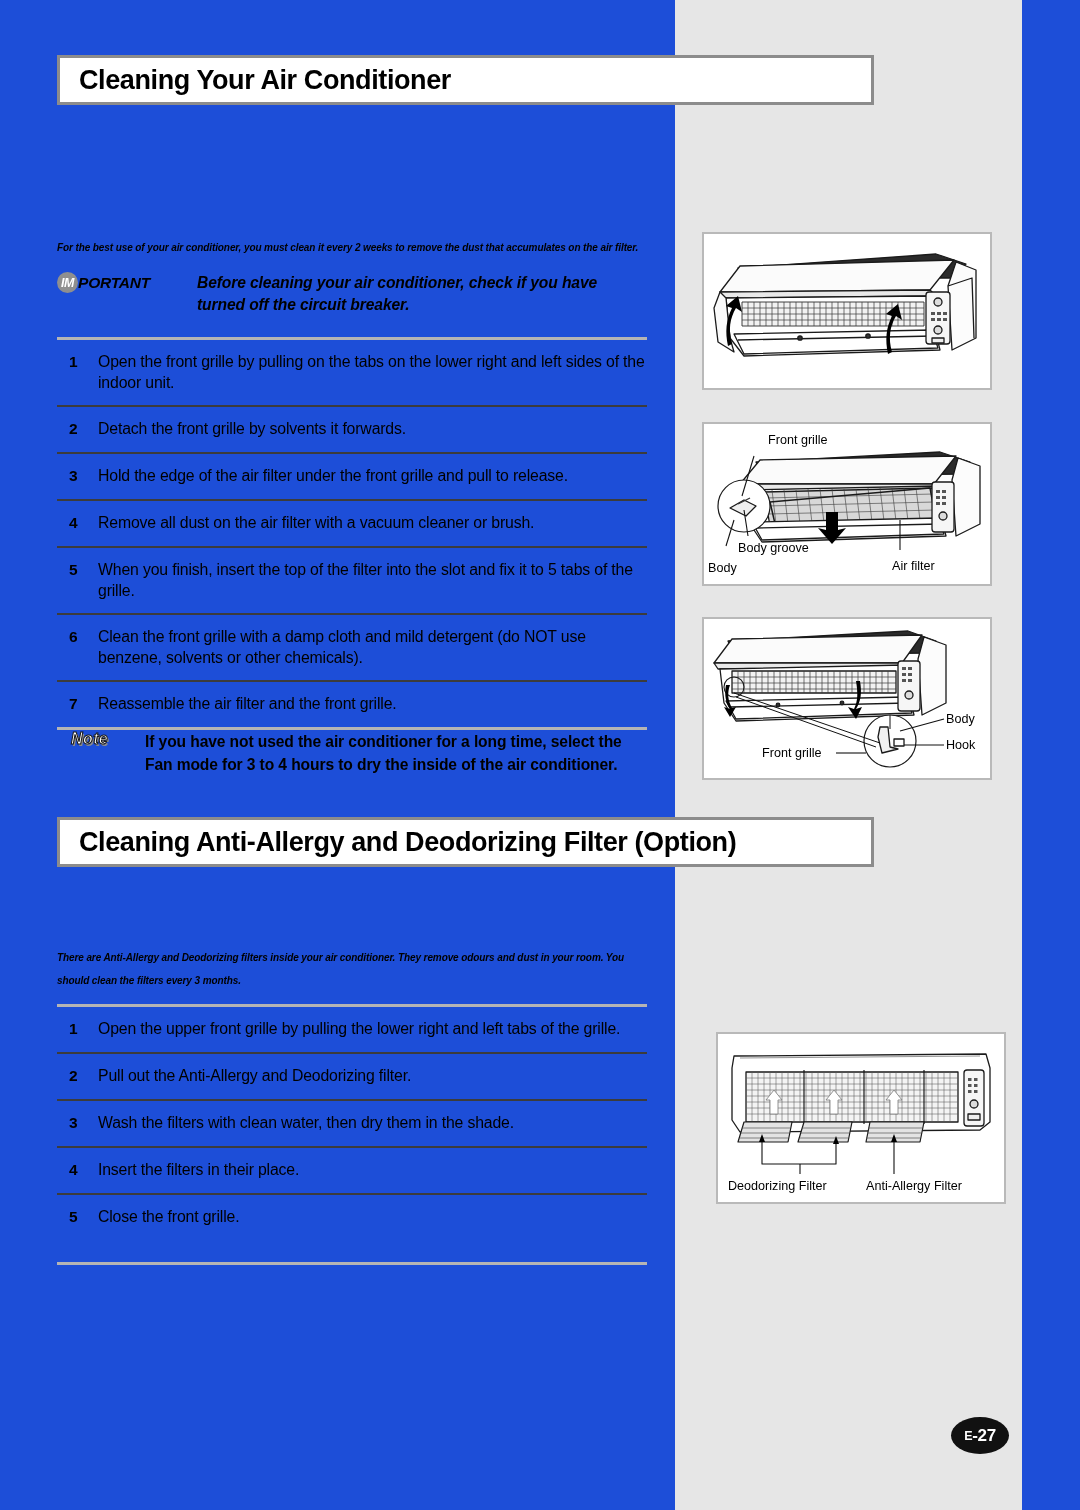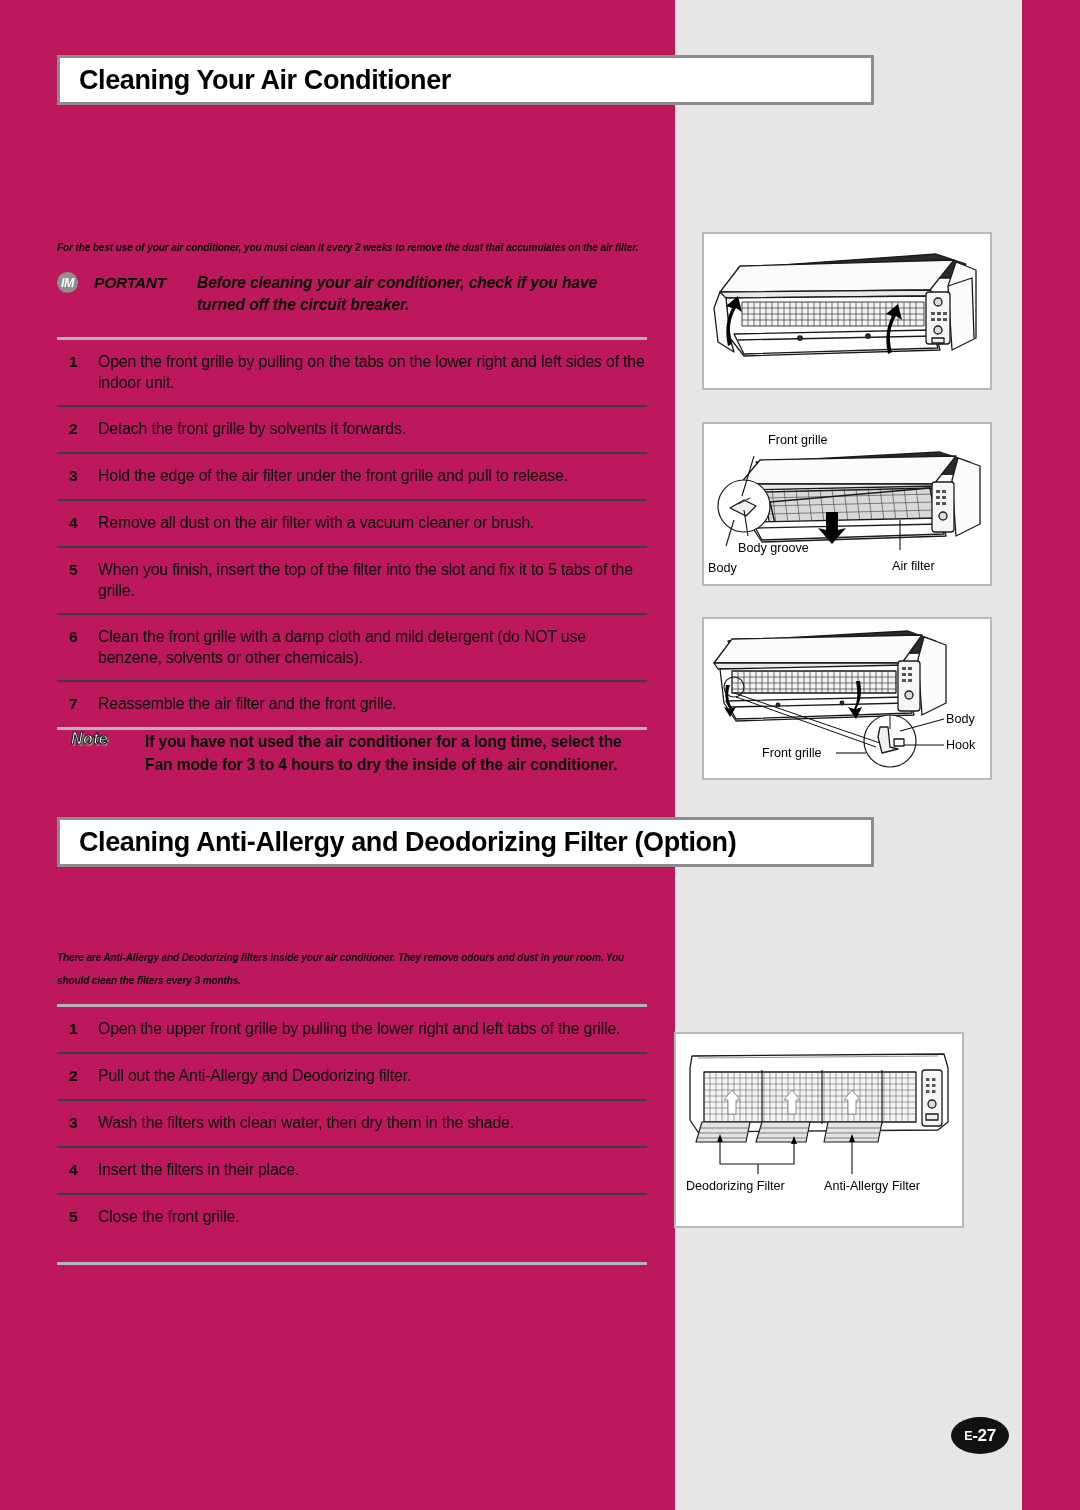--- a/index.html
+++ b/index.html
@@ -9,21 +9,21 @@
     background: #ffffff;
   }
   body {
     font-family: "Liberation Sans", sans-serif;
     color: #000000;
   }
   #page {
     position: relative;
     width: 1080px;
     height: 1510px;
-    background: #be185d;
+    background: #1d4ed8;
     overflow: hidden;
   }
 
   
   .grey-band {
     position: absolute;
     left: 675px;
     top: 0;
     width: 347px;
     height: 1510px;
@@ -91,21 +91,21 @@
     justify-content: center;
     width: 21px;
     height: 21px;
     border-radius: 50%;
     background: #8f8f8f;
     color: #ffffff;
     font-size: 12.5px;
     font-weight: bold;
     font-style: italic;
     letter-spacing: -0.5px;
-    margin-right: 16px;
+    margin-right: 0px;
   }
   .important-text {
     font-size: 15.6px;
     font-weight: bold;
     font-style: italic;
     line-height: 22px;
     letter-spacing: -0.1px;
     flex: 1;
   }
 
@@ -177,21 +177,21 @@
     background: #ffffff;
     border: 2px solid #b9b9b9;
     box-sizing: border-box;
     overflow: hidden;
   }
   .panel svg { display: block; }
 
   #panel-1 { left: 702px; top: 232px; width: 290px; height: 158px; }
   #panel-2 { left: 702px; top: 422px; width: 290px; height: 164px; }
   #panel-3 { left: 702px; top: 617px; width: 290px; height: 163px; }
-  #panel-4 { left: 674px; top: 1032px; width: 290px; height: 196px; }
+  #panel-4 { left: 716px; top: 1032px; width: 290px; height: 172px; }
 
   .lbl {
     font-family: "Liberation Sans", sans-serif;
     font-size: 12.6px;
     fill: #000000;
   }
 
   
   #page-number {
     position: absolute;

